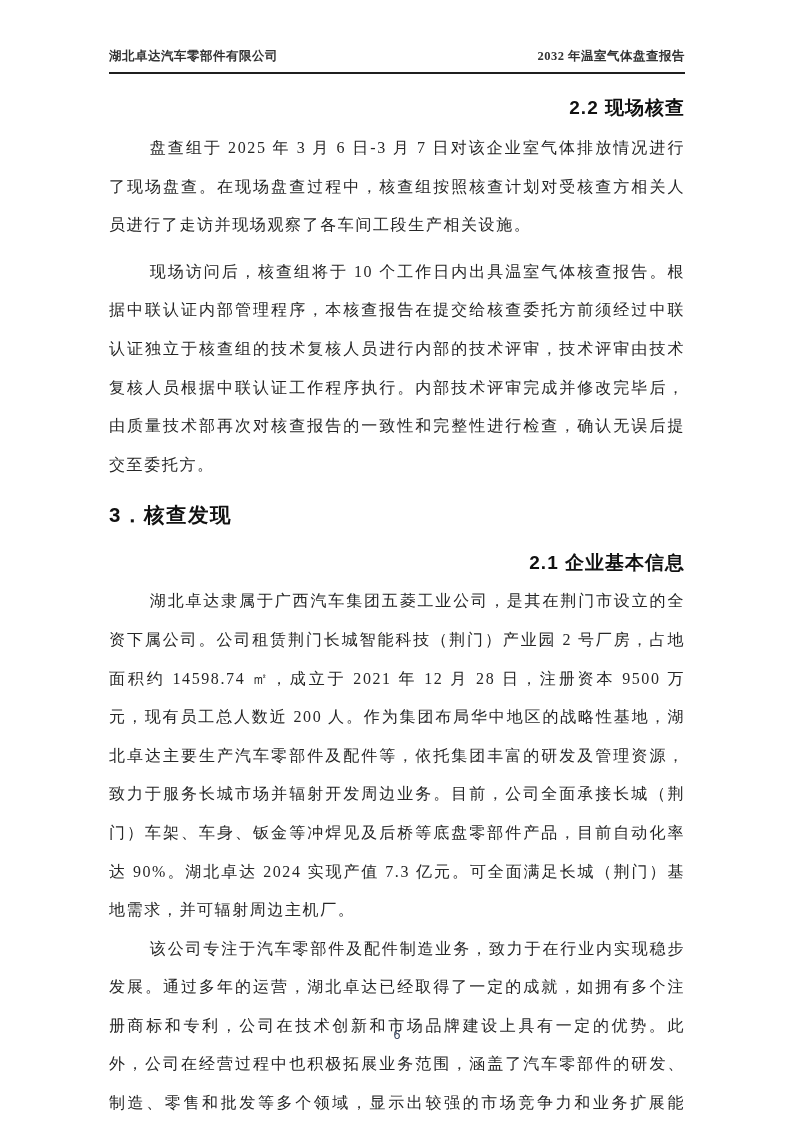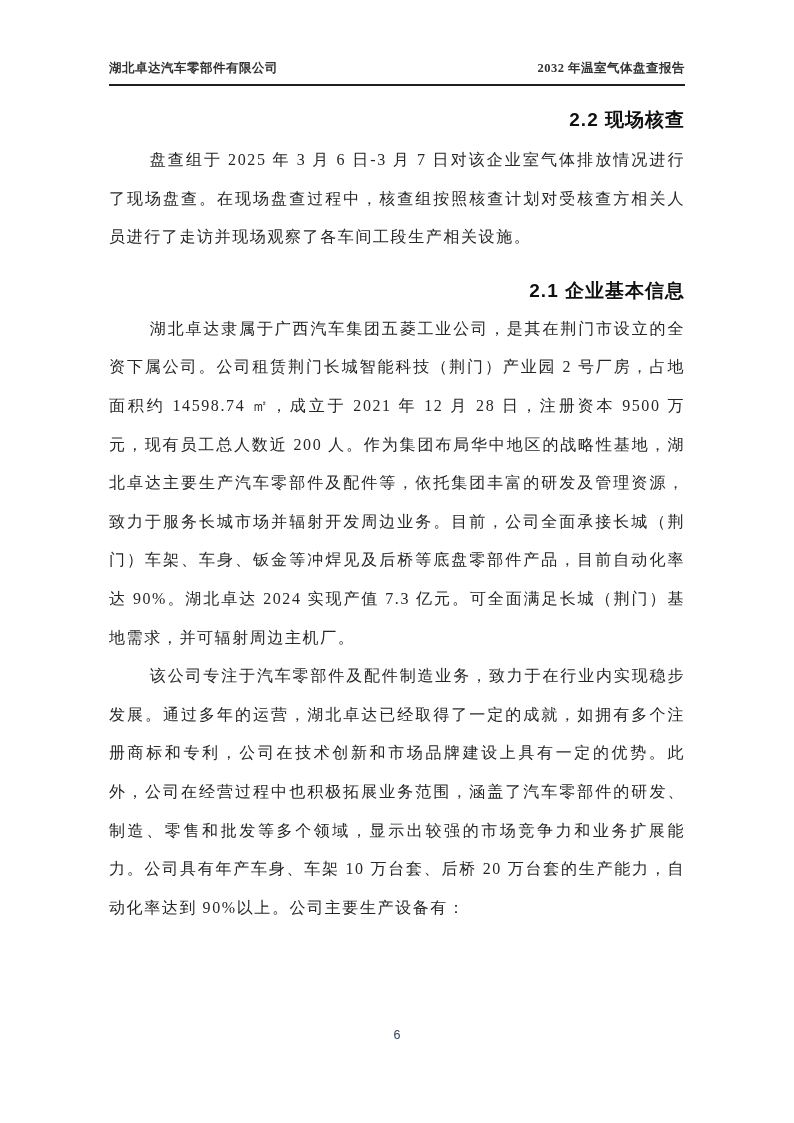--- a/index.html
+++ b/index.html
@@ -13,21 +13,21 @@
     height: 1123px;
     margin: 0 auto;
     background: #ffffff;
     box-sizing: border-box;
     overflow: hidden;
     font-family: "Liberation Serif", "DejaVu Serif", serif;
     color: #262626;
   }
   .header {
     margin: 0 109px;
-    padding-top: 60px;
+    padding-top: 48px;
     padding-bottom: 7px;
     display: flex;
     justify-content: space-between;
     align-items: flex-end;
     border-bottom: 2px solid #1f1f1f;
     font-family: "Liberation Serif", "DejaVu Serif", serif;
     font-size: 12.5px;
     font-weight: 700;
     color: #333333;
     letter-spacing: 0.5px;
@@ -87,21 +87,23 @@
     <span class="header-right">2032 年温室气体盘查报告</span>
   </div>
 
   <div class="content">
 
     <h2 class="h-sub h-sec22">2.2 现场核查</h2>
 
     <p class="para">盘查组于 2025 年 3 月 6 日-3 月 7 日对该企业室气体排放情况进行了现场盘查。在现场盘查过程中，核查组按照核查计划对受核查方相关人员进行了走访并现场观察了各车间工段生产相关设施。</p>
 
 
+    <p class="para">现场访问后，核查组将于 10 个工作日内出具温室气体核查报告。根据中联认证内部管理程序，本核查报告在提交给核查委托方前须经过中联认证独立于核查组的技术复核人员进行内部的技术评审，技术评审由技术复核人员根据中联认证工作程序执行。内部技术评审完成并修改完毕后，由质量技术部再次对核查报告的一致性和完整性进行检查，确认无误后提交至委托方。</p>
 
+    <h1 class="h-top">3．核查发现</h1>
 
     <h2 class="h-sub h-sec31">2.1 企业基本信息</h2>
 
     <p class="para para-tight">湖北卓达隶属于广西汽车集团五菱工业公司，是其在荆门市设立的全资下属公司。公司租赁荆门长城智能科技（荆门）产业园 2 号厂房，占地面积约 14598.74 ㎡，成立于 2021 年 12 月 28 日，注册资本 9500 万元，现有员工总人数近 200 人。作为集团布局华中地区的战略性基地，湖北卓达主要生产汽车零部件及配件等，依托集团丰富的研发及管理资源，致力于服务长城市场并辐射开发周边业务。目前，公司全面承接长城（荆门）车架、车身、钣金等冲焊见及后桥等底盘零部件产品，目前自动化率达 90%。湖北卓达 2024 实现产值 7.3 亿元。可全面满足长城（荆门）基地需求，并可辐射周边主机厂。</p>
 
     <p class="para para-follow">该公司专注于汽车零部件及配件制造业务，致力于在行业内实现稳步发展。通过多年的运营，湖北卓达已经取得了一定的成就，如拥有多个注册商标和专利，公司在技术创新和市场品牌建设上具有一定的优势。此外，公司在经营过程中也积极拓展业务范围，涵盖了汽车零部件的研发、制造、零售和批发等多个领域，显示出较强的市场竞争力和业务扩展能力。公司具有年产车身、车架 10 万台套、后桥 20 万台套的生产能力，自动化率达到 90%以上。公司主要生产设备有：</p>
 
   </div>
 
   <div class="footer">

